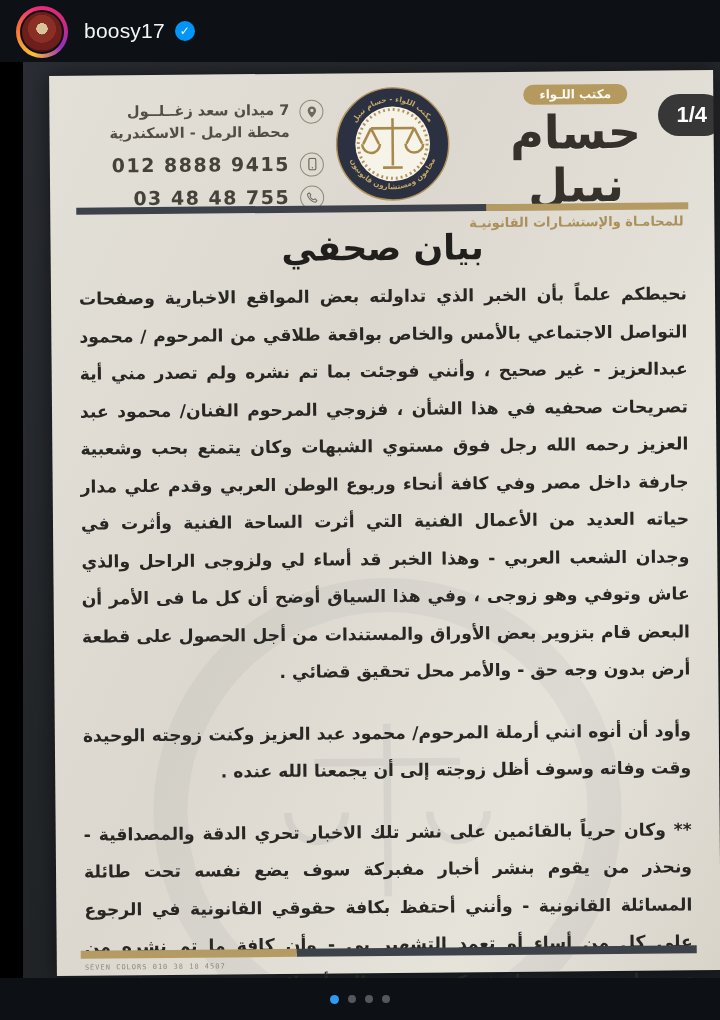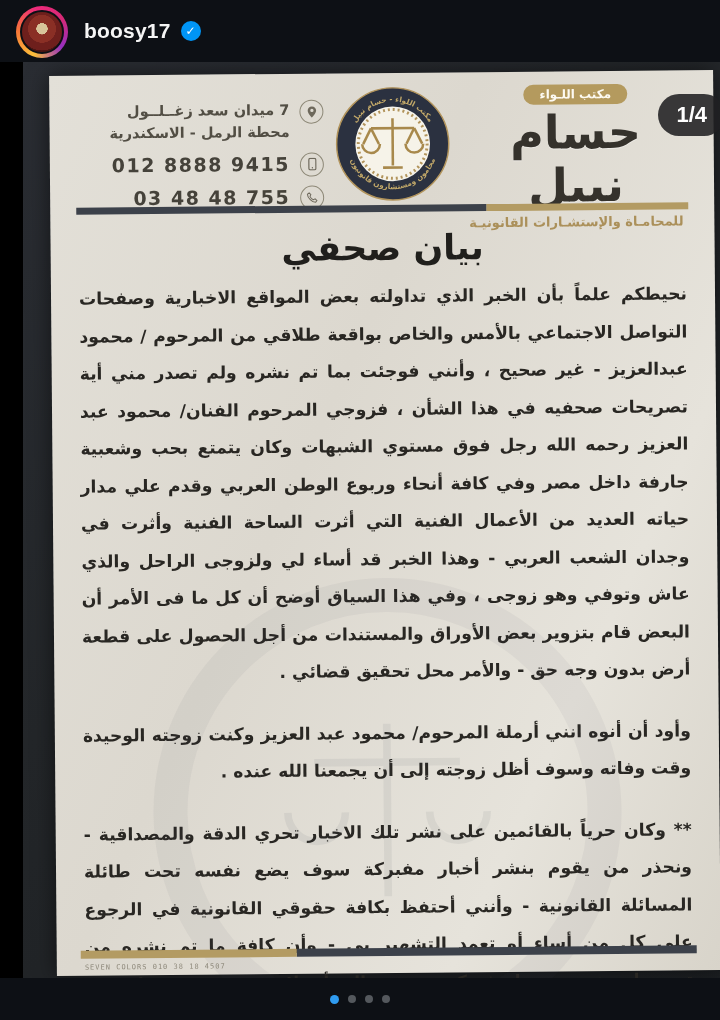--- a/index.html
+++ b/index.html
@@ -20,21 +20,21 @@
     margin-top:2px;
   }
   .avatar{
     width:44px;height:44px;border-radius:50%;
     border:2px solid #0d1015;box-sizing:border-box;
     background:
       radial-gradient(circle at 50% 42%, #d8c49a 0 18%, #8a2f25 19% 45%, #6e1f1c 46% 70%, #4a1512 71% 100%);
   }
   .username{
     color:#f5f5f5;font-family:"Liberation Sans",sans-serif;
-    font-size:21px;font-weight:700;letter-spacing:.2px;
+    font-size:21px;font-weight:400;letter-spacing:.2px;
   }
   .verified{
     width:20px;height:20px;border-radius:50%;background:#0095f6;
     display:inline-flex;align-items:center;justify-content:center;
     color:#fff;font-size:12px;font-weight:700;margin-left:-6px;
   }
   
   .photo{
     position:absolute;top:62px;left:0;width:720px;height:916px;
     background:linear-gradient(140deg,#2a2d33 0%,#232629 45%,#1c1f22 100%);

